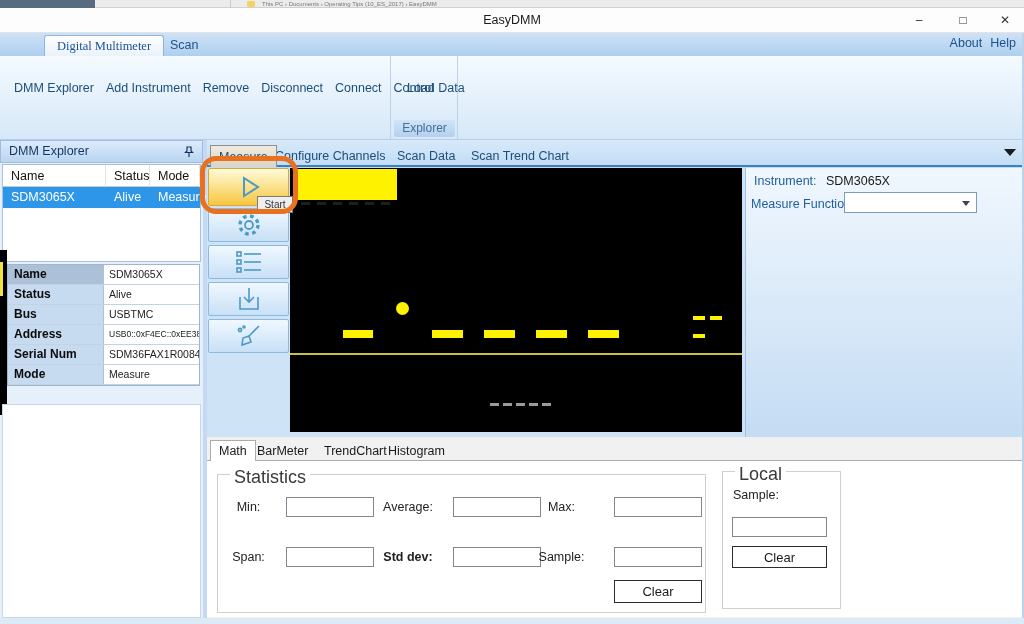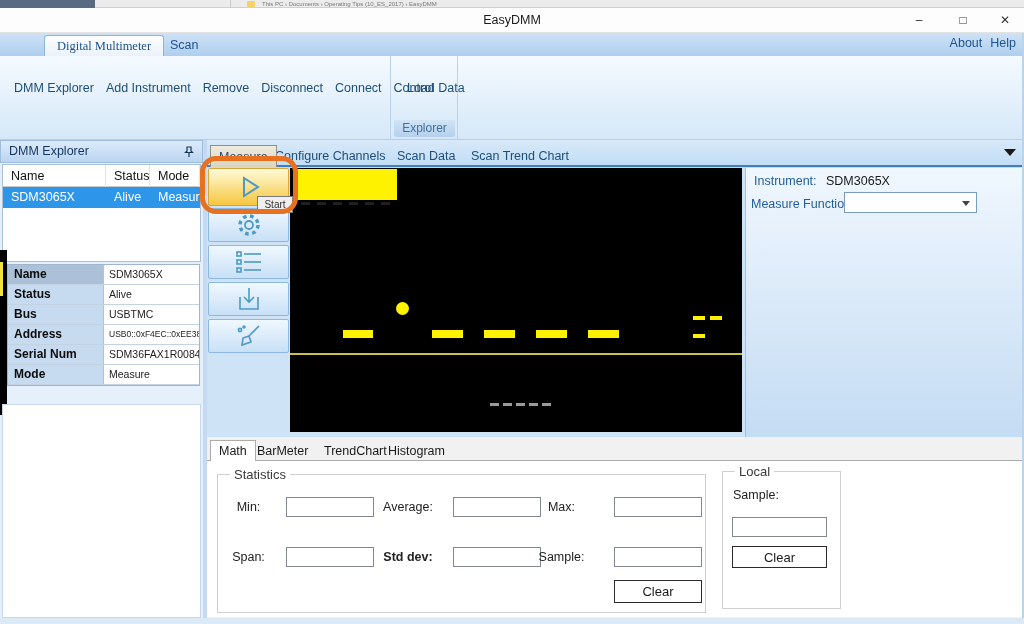--- a/index.html
+++ b/index.html
@@ -125,21 +125,21 @@
     border-left:4px solid transparent; border-right:4px solid transparent; border-top:5px solid #444;}
 
   
   #bottom { position:absolute; left:0; top:297px; width:817px; height:187px; background:#F1F1F1;}
   .btab { position:absolute; top:3px; height:21px; line-height:21px; font-size:12.5px; color:#1A1A1A; padding:0 8px; cursor:pointer; border:1px solid transparent;}
   .btab.selected { background:#FFF; border:1px solid #ABABAB; border-bottom:none; z-index:2;}
   #btab-math { left:3px; } #btab-bar { left:41px; } #btab-trend { left:108px; } #btab-hist { left:172px; }
   #bottom-page { position:absolute; left:0; top:23px; width:816px; height:157px; background:#FFF; border-top:1px solid #ABABAB; border-right:1px solid #C9C9C9;}
 
   .groupbox { position:absolute; border:1px solid #CFCFCF; }
-  .groupbox .legend { position:absolute; left:12px; top:-8px; background:#FFF; padding:0 4px; font-size:13px; color:#3A3A3A;}
+  .groupbox .legend { position:absolute; left:12px; top:-8px; background:#FFF; padding:0 4px; font-size:18px; color:#3A3A3A;}
   #gb-stats { left:10px; top:13px; width:489px; height:139px;}
   #gb-local { left:515px; top:10px; width:119px; height:138px;}
 
   .flabel { position:absolute; font-size:12.5px; color:#222; text-align:center;}
   .finput { position:absolute; width:88px; height:20px; background:#FFF; border:1px solid #828790; font-size:12px; padding:0 3px;}
   .clearbtn { position:absolute; background:#FFF; border:1.5px solid #2B2B2B; font-size:13px; color:#1A1A1A; text-align:center; cursor:pointer; font-family:"Liberation Sans",sans-serif;}
 
   #lbl-min{left:0;top:25px;width:61px;} #inp-min{left:68px;top:22px;}
   #lbl-avg{left:150px;top:25px;width:80px;} #inp-avg{left:235px;top:22px;}
   #lbl-max{left:316px;top:25px;width:55px;} #inp-max{left:396px;top:22px;}

